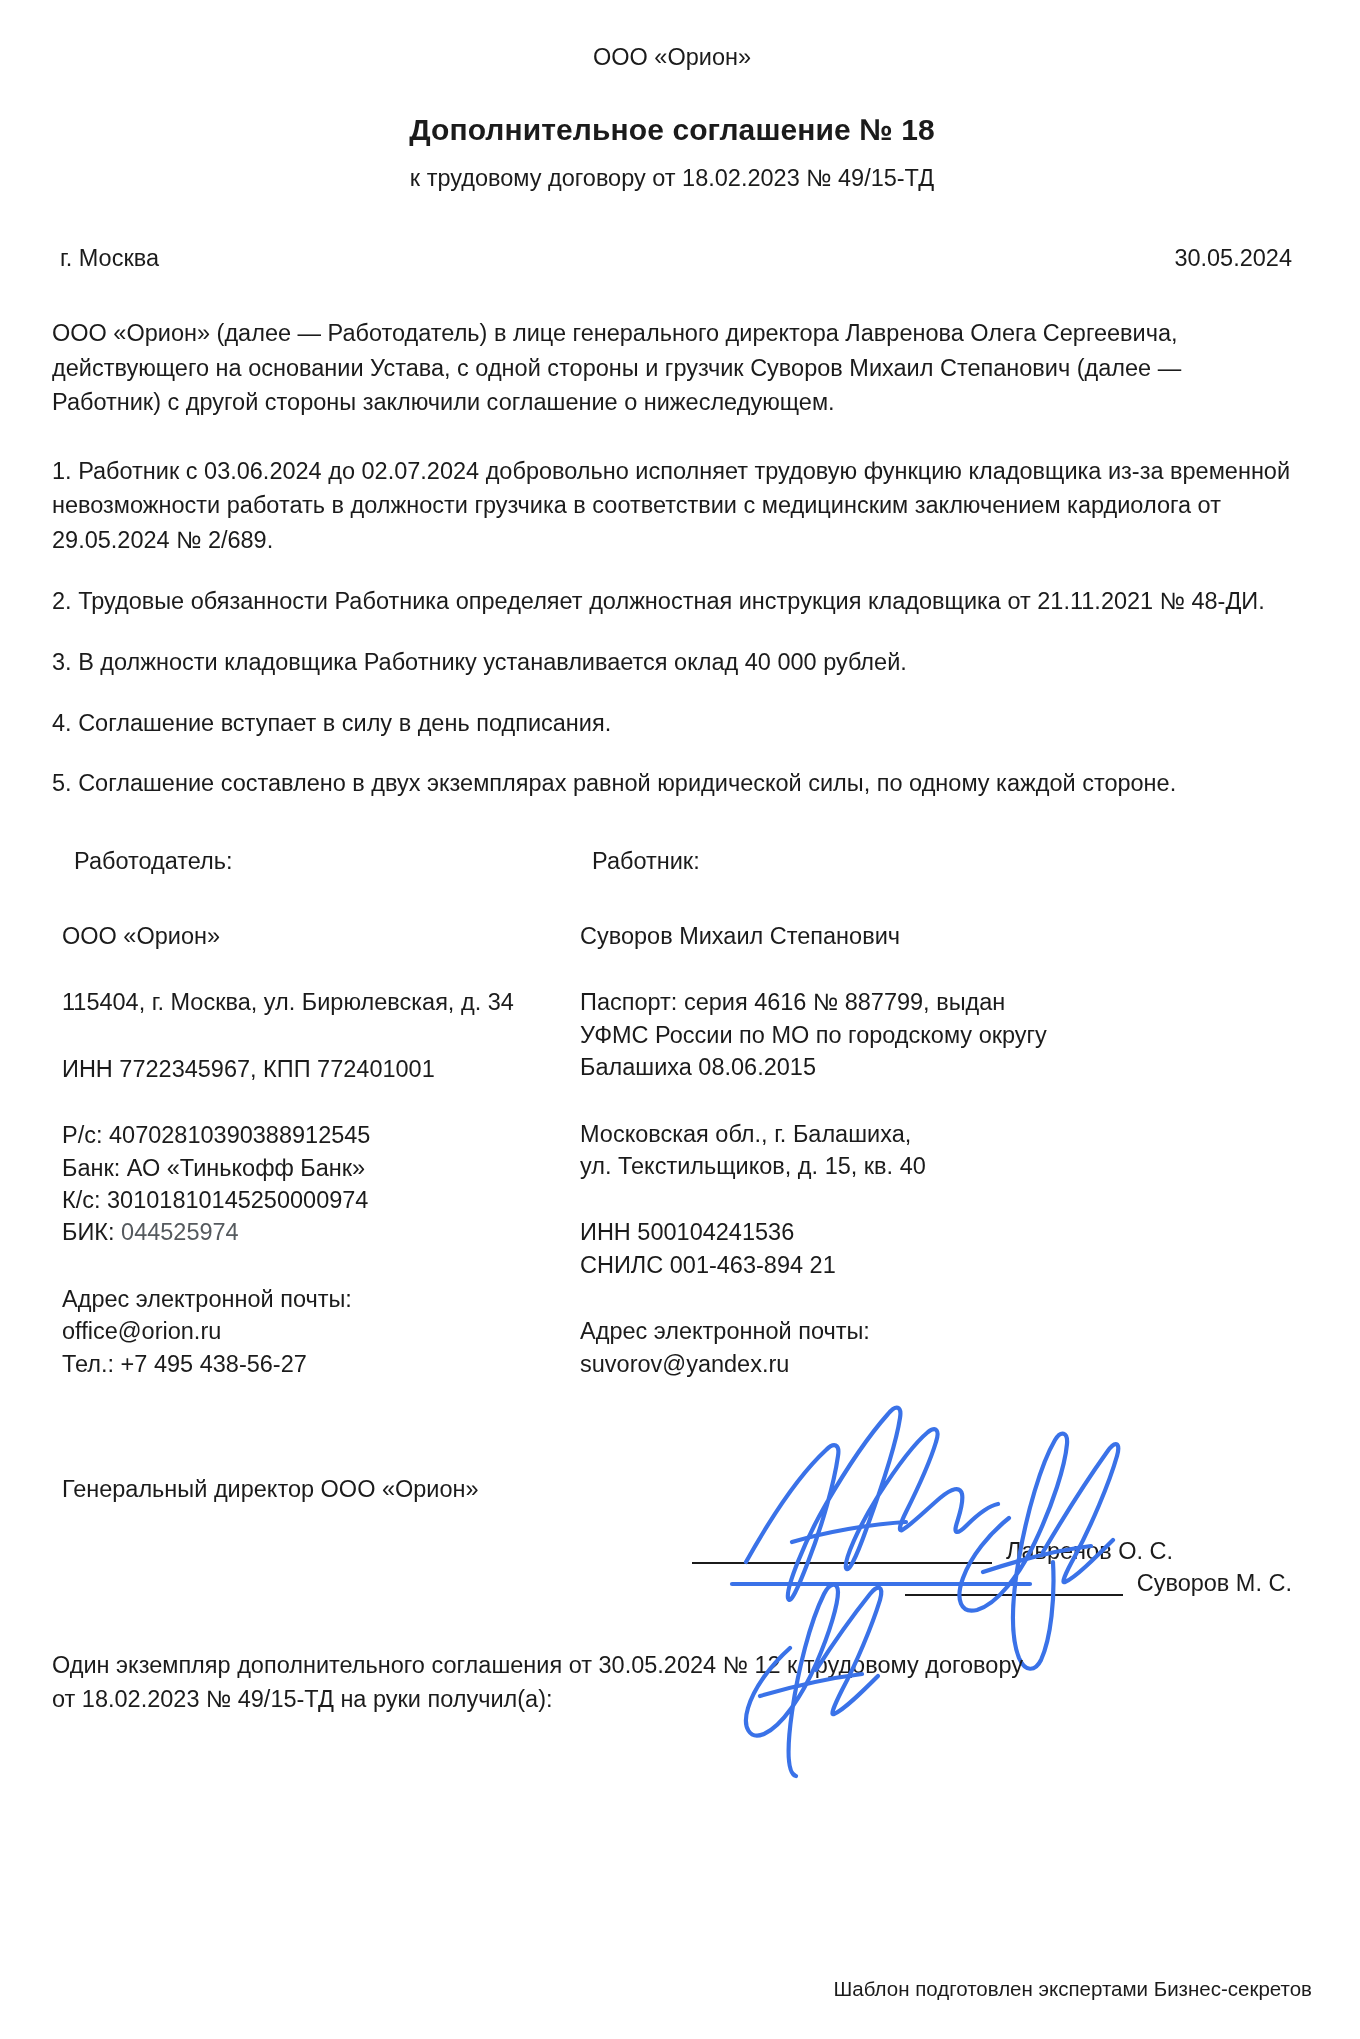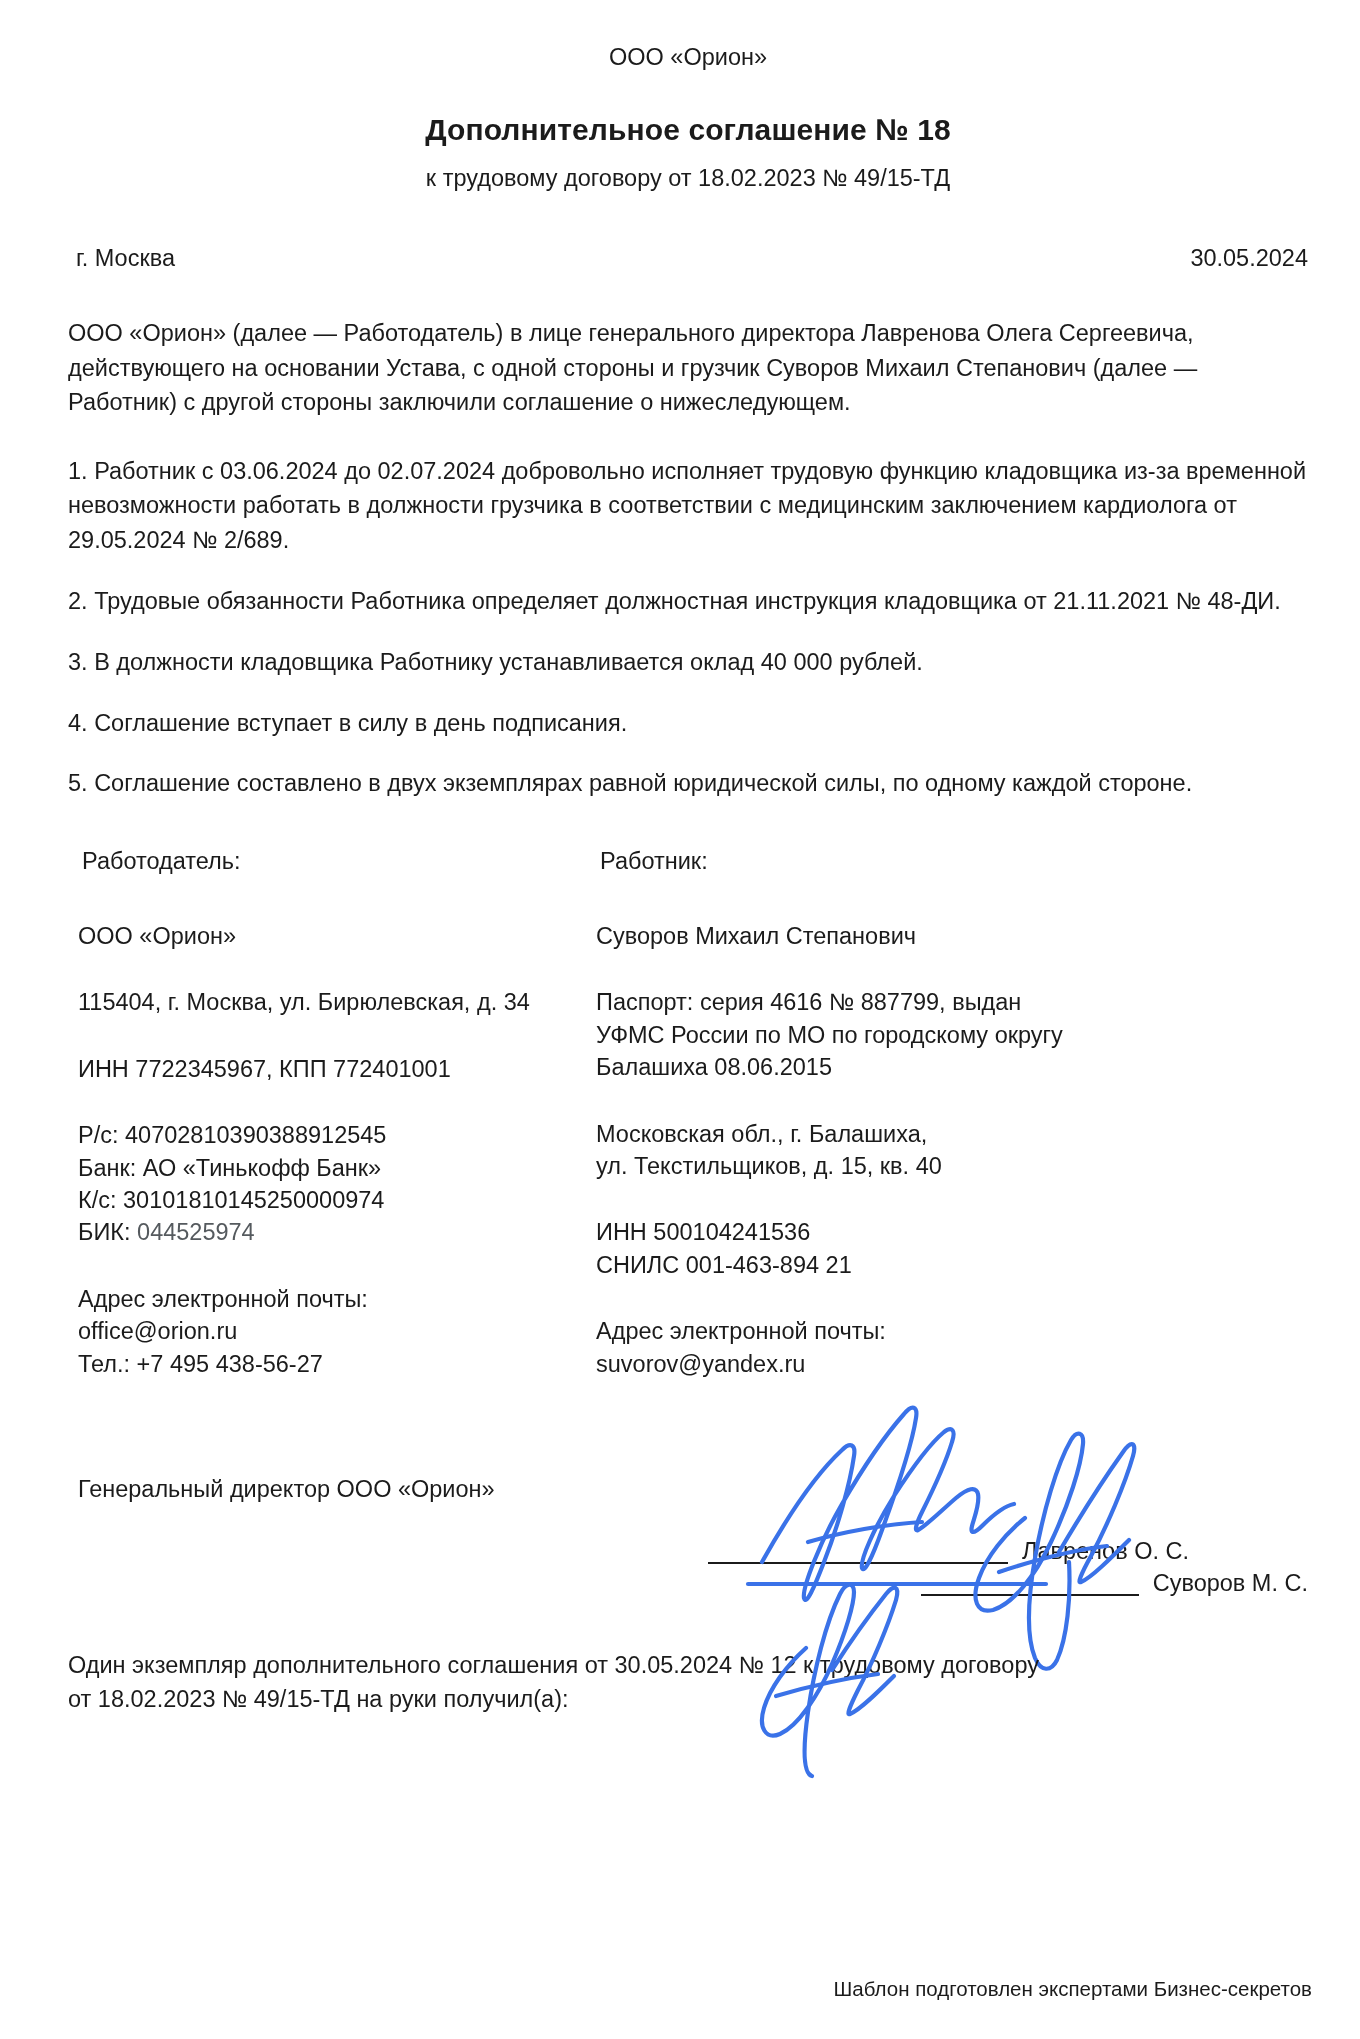--- a/index.html
+++ b/index.html
@@ -17,21 +17,21 @@
     position: relative;
     width: 1360px;
     height: 2039px;
     margin: 0 auto;
     background: #ffffff;
     overflow: hidden;
     box-sizing: border-box;
   }
   .sheet {
     position: absolute;
-    left: 16px;
+    left: 0;
     top: 0;
     width: 1344px;
     padding: 42px 52px 0 52px;
     box-sizing: border-box;
   }
 
   
   .org-line {
     text-align: center;
     font-size: 23.5px;
@@ -85,21 +85,21 @@
     width: 520px;
     padding-left: 10px;
   }
   .req-col.right {
     width: 640px;
     padding-left: 8px;
   }
   .req-head {
     font-size: 23.5px;
     line-height: 1.35;
-    margin: 0 0 42px 4px;
+    margin: 0 0 42px 12px;
   }
   .req-block {
     font-size: 23.5px;
     line-height: 1.38;
     margin: 0 0 34px 0;
   }
   .req-line { display: block; white-space: pre; }
   .req-line.inline-muted span.muted { color: #555a5e; }
 
   

